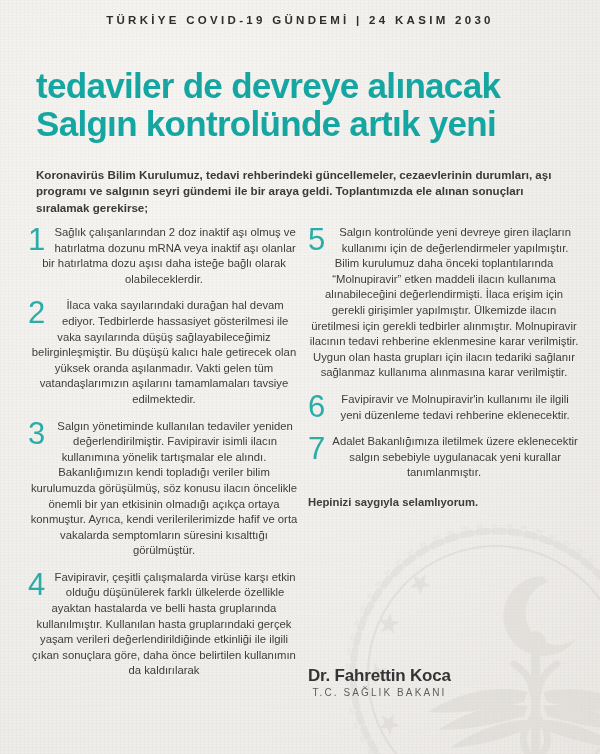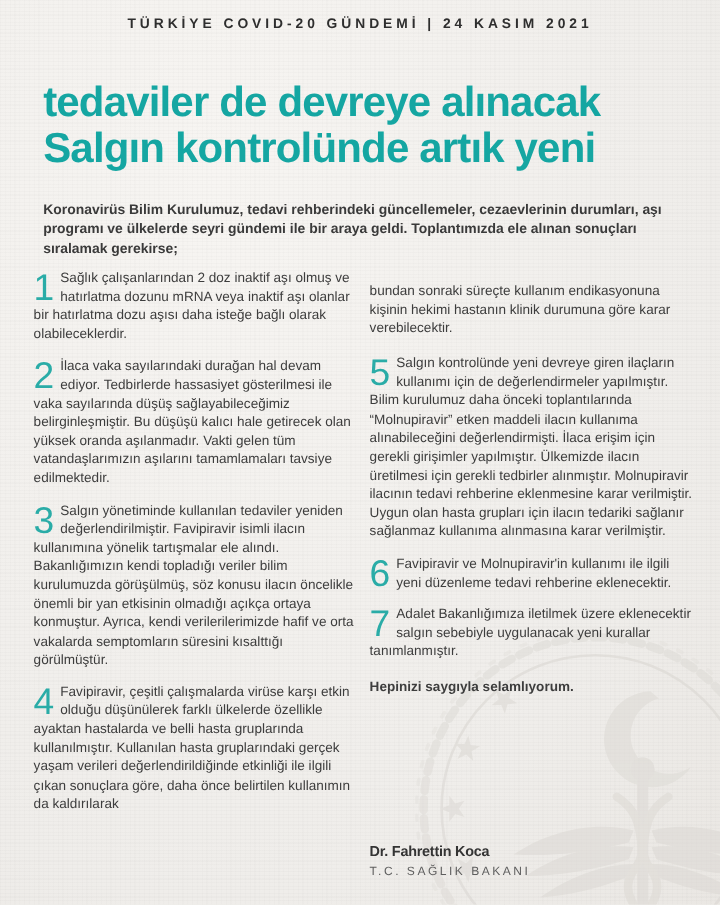--- a/index.html
+++ b/index.html
@@ -107,21 +107,21 @@
   }
   .item .num {
     float: left;
     font-size: 31px;
     line-height: 28px;
     color: #2aacA7;
     font-weight: normal;
     margin: 1px 5px 0 0;
     font-family: "Liberation Sans", sans-serif;
   }
-  .item .txt { display: block; }
+  .item .txt { display: block; text-align: center; }
 
   .plain {
     font-size: 11.3px;
     line-height: 15.6px;
     color: #3d3d3d;
     margin-bottom: 13px;
   }
   .regards {
     font-size: 11.3px;
     line-height: 15.6px;
@@ -131,26 +131,25 @@
   }
 
   
   .signature {
     position: absolute;
     left: 308px;
     top: 666px;
     z-index: 3;
   }
   .sig-name {
-    font-size: 12px;
+    font-size: 17px;
     font-weight: bold;
     color: #343434;
     letter-spacing: -0.2px;
     line-height: 19px;
-    margin-top: 34px;
   }
   .sig-title {
     font-size: 10px;
     color: #5e5e5e;
     letter-spacing: 2.1px;
     line-height: 13px;
     margin-top: 1px;
     text-align: center;
   }
 </style>
@@ -213,28 +212,28 @@
       <path d="M197,182 C227,178 261,188 287,206 C257,206 227,200 201,192 Z"></path>
       <path d="M197,196 C223,196 253,208 275,224 C247,222 219,214 200,206 Z"></path>
     </g>
 
     <g fill="none" stroke="#dcd9d4" stroke-width="7" stroke-linecap="round">
       <path d="M168,140 C196,158 182,182 196,200 C210,218 196,238 172,252"></path>
       <path d="M211,140 C183,158 197,182 183,200 C169,218 183,238 207,252"></path>
     </g>
   </svg>
 
-  <div class="kicker">TÜRKİYE COVID-20 GÜNDEMİ | 24 KASIM 2021</div>
+  <div class="kicker">TÜRKİYE COVID-19 GÜNDEMİ | 24 KASIM 2030</div>
 
   <h1 class="headline">
     <span class="hl-line">tedaviler de devreye alınacak</span>
     <span class="hl-line">Salgın kontrolünde artık yeni</span>
   </h1>
 
-  <p class="intro">Koronavirüs Bilim Kurulumuz, tedavi rehberindeki güncellemeler, cezaevlerinin durumları, aşı programı ve ülkelerde seyri gündemi ile bir araya geldi. Toplantımızda ele alınan sonuçları sıralamak gerekirse;</p>
+  <p class="intro">Koronavirüs Bilim Kurulumuz, tedavi rehberindeki güncellemeler, cezaevlerinin durumları, aşı programı ve salgının seyri gündemi ile bir araya geldi. Toplantımızda ele alınan sonuçları sıralamak gerekirse;</p>
 
   <div class="columns">
 
     <div class="col col-left">
 
       <div class="item">
         <span class="num">1</span>
         <span class="txt">Sağlık çalışanlarından 2 doz inaktif aşı olmuş ve hatırlatma dozunu mRNA veya inaktif aşı olanlar bir hatırlatma dozu aşısı daha isteğe bağlı olarak olabileceklerdir.</span>
       </div>
 
@@ -250,21 +249,20 @@
 
       <div class="item">
         <span class="num">4</span>
         <span class="txt">Favipiravir, çeşitli çalışmalarda virüse karşı etkin olduğu düşünülerek farklı ülkelerde özellikle ayaktan hastalarda ve belli hasta gruplarında kullanılmıştır. Kullanılan hasta gruplarındaki gerçek yaşam verileri değerlendirildiğinde etkinliği ile ilgili çıkan sonuçlara göre, daha önce belirtilen kullanımın da kaldırılarak</span>
       </div>
 
     </div>
 
     <div class="col col-right">
 
-      <p class="plain">bundan sonraki süreçte kullanım endikasyonuna kişinin hekimi hastanın klinik durumuna göre karar verebilecektir.</p>
 
       <div class="item">
         <span class="num">5</span>
         <span class="txt">Salgın kontrolünde yeni devreye giren ilaçların kullanımı için de değerlendirmeler yapılmıştır. Bilim kurulumuz daha önceki toplantılarında “Molnupiravir” etken maddeli ilacın kullanıma alınabileceğini değerlendirmişti. İlaca erişim için gerekli girişimler yapılmıştır. Ülkemizde ilacın üretilmesi için gerekli tedbirler alınmıştır. Molnupiravir ilacının tedavi rehberine eklenmesine karar verilmiştir. Uygun olan hasta grupları için ilacın tedariki sağlanır sağlanmaz kullanıma alınmasına karar verilmiştir.</span>
       </div>
 
       <div class="item">
         <span class="num">6</span>
         <span class="txt">Favipiravir ve Molnupiravir'in kullanımı ile ilgili yeni düzenleme tedavi rehberine eklenecektir.</span>
       </div>

